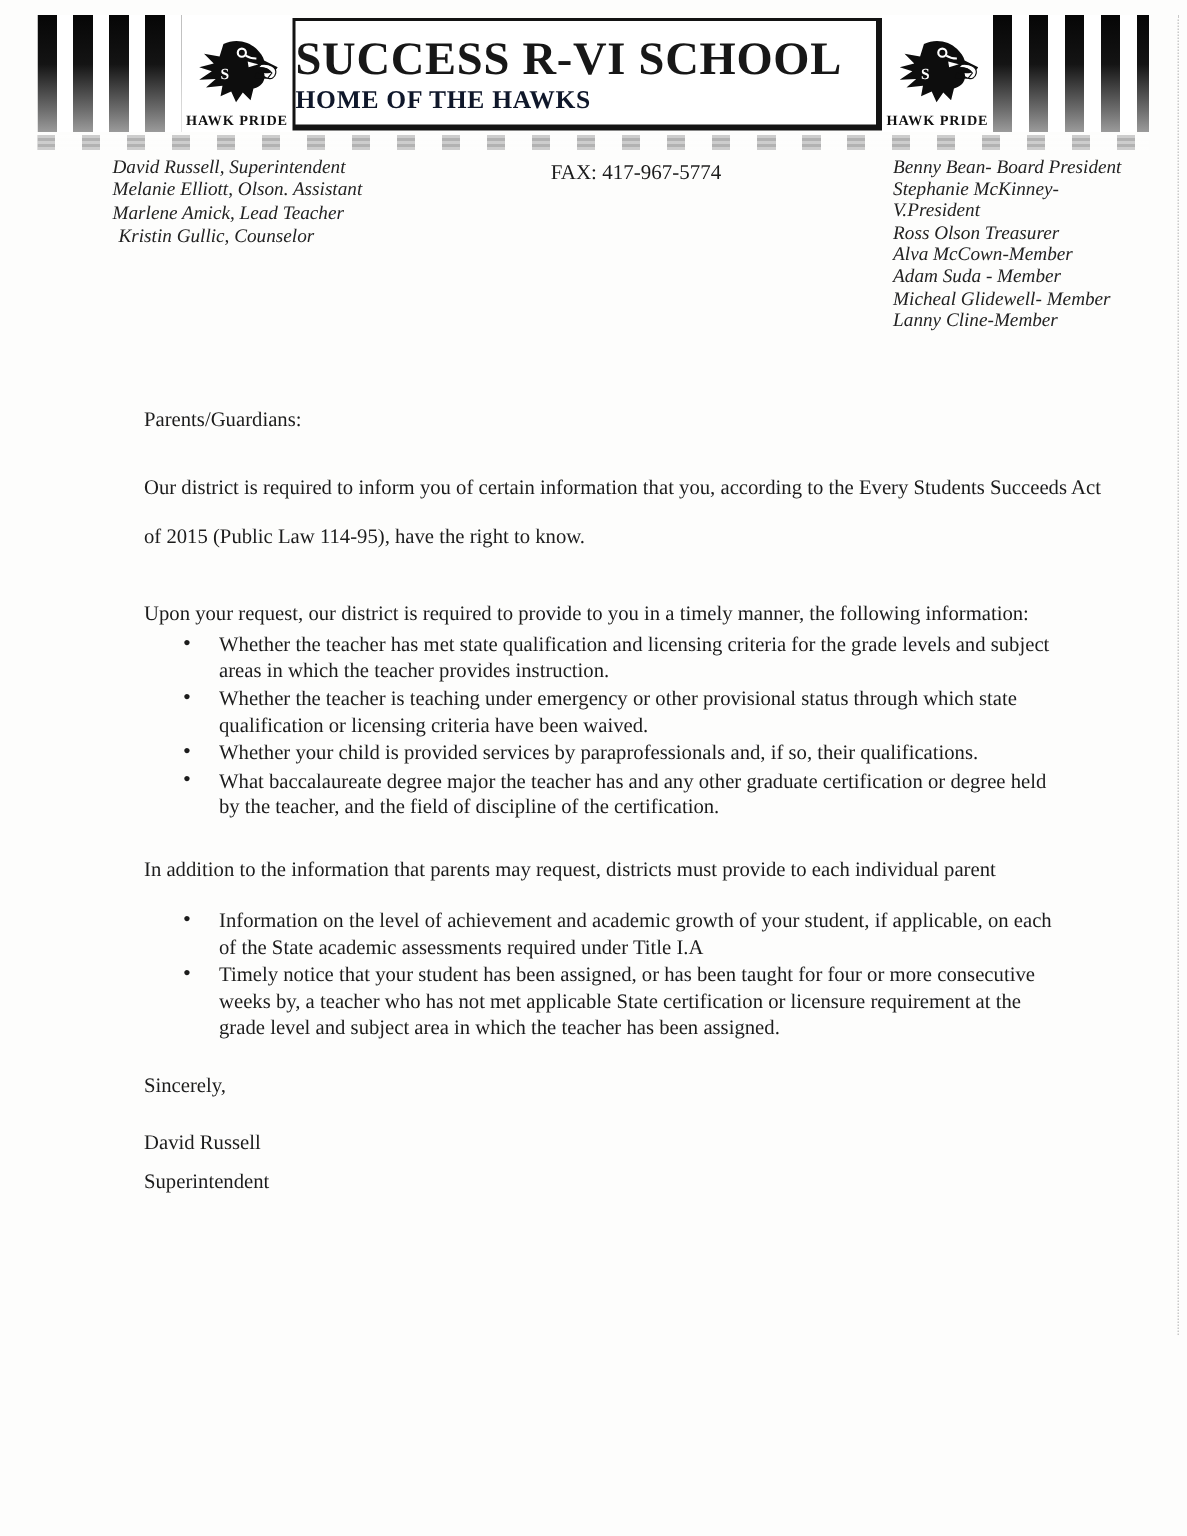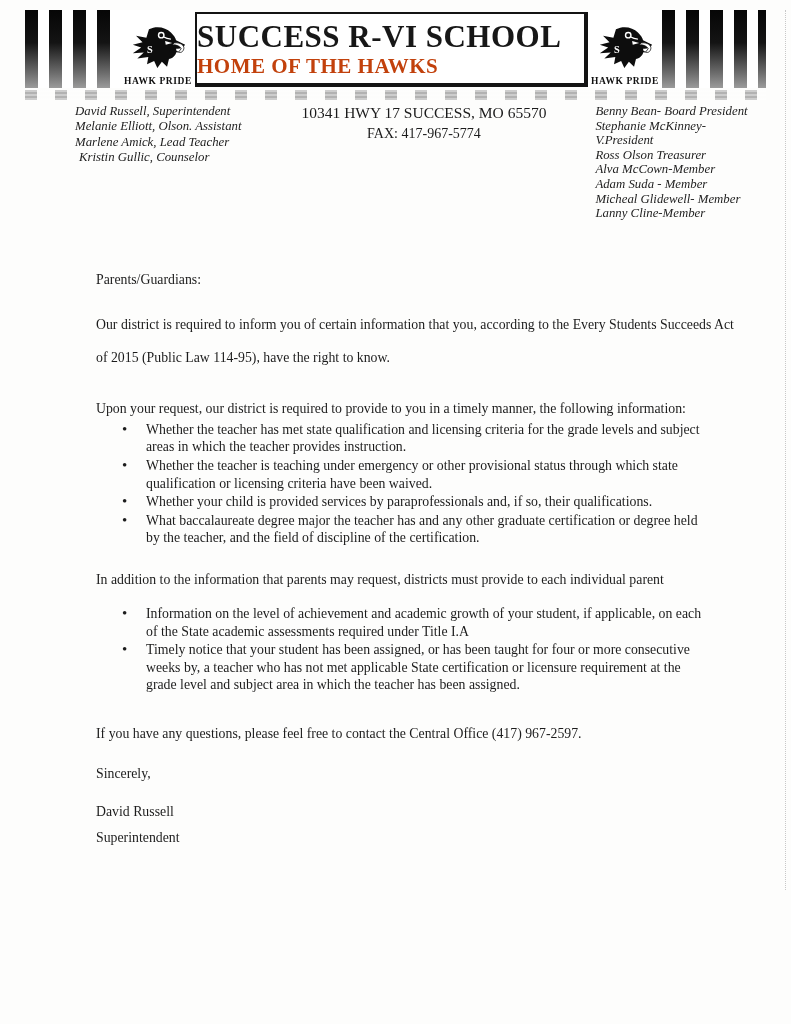--- a/index.html
+++ b/index.html
@@ -40,21 +40,21 @@
     font-weight:bold; font-size:9.5px; letter-spacing:.6px; color:#111;
     white-space:nowrap;
   }
   .title-box {
     flex:1; background:#fff; margin:2px 0 1px 0;
     border:2px solid #131313; border-right-width:4px; border-bottom-width:4px;
     display:flex; flex-direction:column; align-items:flex-start; justify-content:center;
     gap:4px; z-index:2;
   }
   .school-name { font-weight:bold; font-size:31px; letter-spacing:.5px; color:#171717; line-height:1; }
-  .tagline     { font-weight:bold; font-size:21px; letter-spacing:.5px; color:#c2410c; line-height:1; }
+  .tagline     { font-weight:bold; font-size:17px; letter-spacing:.5px; color:#0f172a; line-height:1; }
 
   .filmstrip {
     height:10px; margin:2px 25px 0 25px;
     background-image:
       repeating-linear-gradient(0deg, rgba(255,255,255,.35) 0 2px, rgba(0,0,0,0) 2px 4px),
       repeating-linear-gradient(90deg, #b2b2b2 0 12px, rgba(0,0,0,0) 12px 30px);
   }
 
   
   .info-row { display:flex; margin:4px 30px 0 75px;justify-content:flex-end; }
@@ -136,21 +136,20 @@
   <div class="filmstrip"></div>
 
   <div class="info-row">
     <div class="staff-col">
       <div>David Russell, Superintendent</div>
       <div>Melanie Elliott, Olson. Assistant</div>
       <div>Marlene Amick, Lead Teacher</div>
       <div>Kristin Gullic, Counselor</div>
     </div>
     <div class="address-col">
-      <div class="address-line1">10341 HWY 17 SUCCESS, MO 65570</div>
       <div class="address-line3">FAX: 417-967-5774</div>
     </div>
     <div class="board-col">
       <div>Benny Bean- Board President</div>
       <div>Stephanie McKinney-V.President</div>
       <div>Ross Olson Treasurer</div>
       <div>Alva McCown-Member</div>
       <div>Adam Suda - Member</div>
       <div>Micheal Glidewell- Member</div>
       <div>Lanny Cline-Member</div>
@@ -171,20 +170,19 @@
       <li>What baccalaureate degree major the teacher has and any other graduate certification or degree held by the teacher, and the field of discipline of the certification.</li>
     </ul>
 
     <div class="para-tight">In addition to the information that parents may request, districts must provide to each individual parent</div>
 
     <ul class="bullets bullets-2">
       <li>Information on the level of achievement and academic growth of your student, if applicable, on each of the State academic assessments required under Title I.A</li>
       <li>Timely notice that your student has been assigned, or has been taught for four or more consecutive weeks by, a teacher who has not met applicable State certification or licensure requirement at the grade level and subject area in which the teacher has been assigned.</li>
     </ul>
 
-    <div class="closing">If you have any questions, please feel free to contact the Central Office (417) 967-2597.</div>
 
     <div class="signoff">Sincerely,</div>
     <div class="sig-name">David Russell</div>
     <div class="sig-title">Superintendent</div>
   </div>
 
 </div>
 
 </body></html>

